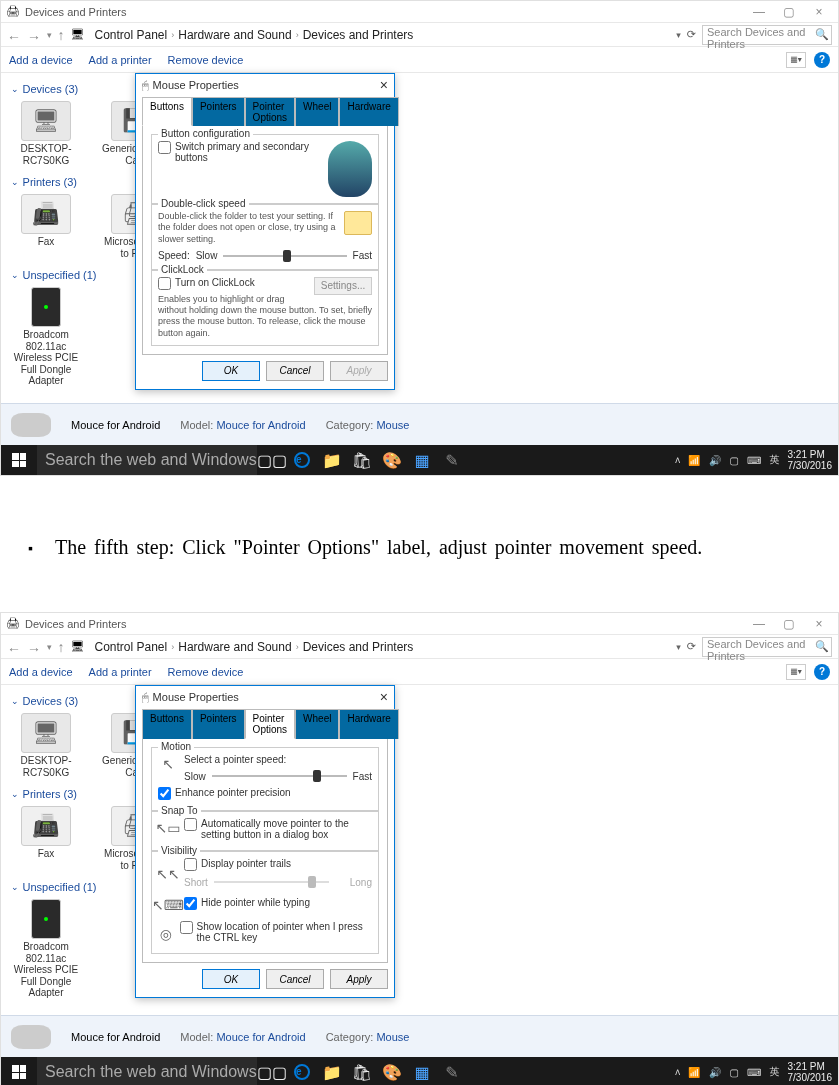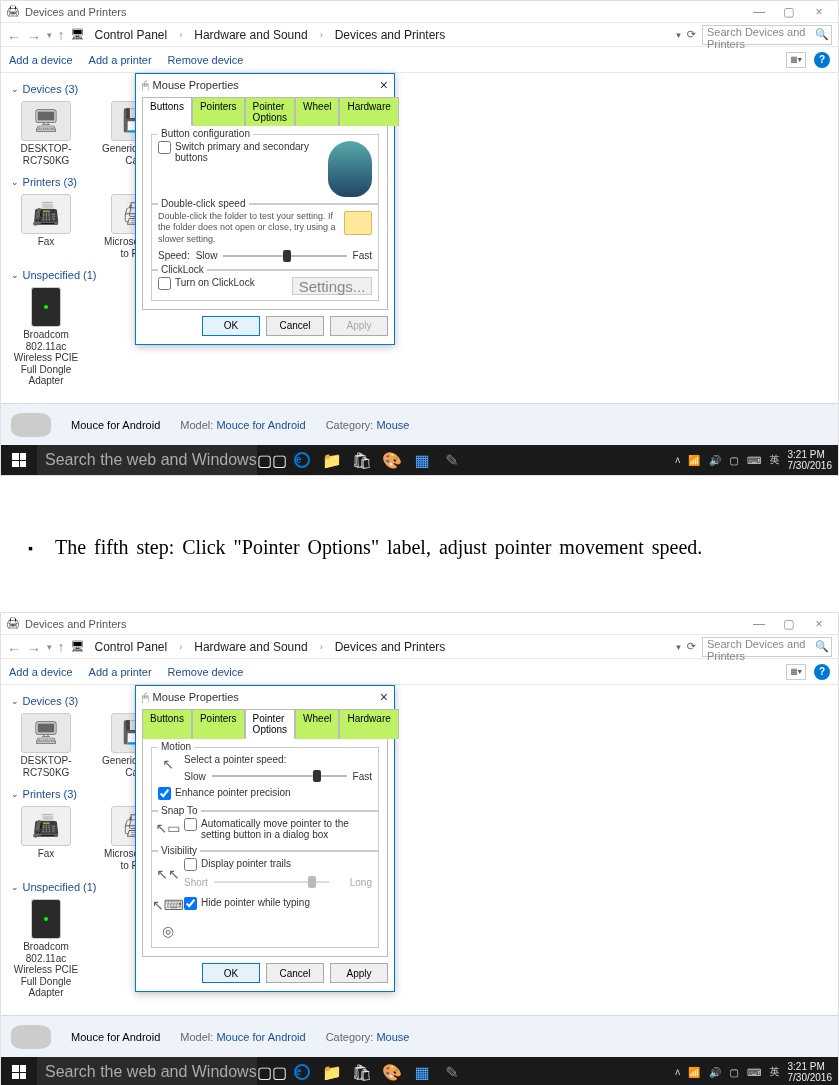--- a/index.html
+++ b/index.html
@@ -11,21 +11,21 @@
   .titlebar { display: flex; align-items: center; height: 22px; background: #fff; border-bottom: 1px solid #e8e8e8; padding: 0 4px; font-size: 11px; }
   .titlebar .icon { width: 16px; height: 16px; margin-right: 4px; display:inline-flex; align-items:center; justify-content:center; }
   .titlebar .title { flex: 1; color: #555; }
   .winctrl { display: flex; gap: 0; margin-left: auto; }
   .winctrl span { width: 30px; text-align: center; color: #888; font-size: 12px; cursor: default; }
   
   
   .addressbar { display: flex; align-items: center; height: 24px; padding: 2px 6px; border-bottom: 1px solid #e8e8e8; gap: 6px; }
   .nav-arrows { display: flex; gap: 6px; align-items: center; color: #888; font-size: 14px; }
   .nav-arrows span { cursor:pointer; }
-  .breadcrumb { flex: 1; display: flex; align-items: center; gap: 12px; color: #222; font-size: 12px; padding-left:4px;}
+  .breadcrumb { flex: 1; display: flex; align-items: center; gap: 4px; color: #222; font-size: 12px; padding-left:4px;}
   .breadcrumb .sep { color: #888; font-size:9px;}
   .addr-right { display:flex; align-items:center; gap:6px; }
   .refresh { color:#555; cursor:pointer; }
   .searchbox { width: 130px; height: 20px; border: 1px solid #ccc; padding: 0 18px 0 4px; font-size: 11px; color: #888; position:relative; background:#fff;}
   .searchbox .mag { position:absolute; right:2px; top:2px; color:#888; font-size:11px;}
   
   
   .cmdbar { display: flex; align-items: center; height: 26px; padding: 0 8px; border-bottom: 1px solid #e8e8e8; gap: 16px; }
   .cmdbar a { color: #1a4b9c; font-size: 11px; text-decoration: none; cursor:pointer;}
   .cmdbar .right { margin-left: auto; display:flex; align-items:center; gap:8px;}
@@ -61,38 +61,38 @@
   .tb-icons .folder { color:#ffd868;}
   .tray { margin-left:auto; display:flex; align-items:center; gap:8px; padding-right:6px; font-size:10px;}
   .tray .tricon { color:#ddd;}
   .clock { text-align:left; line-height:1.1;}
   
   
   .dialog { position: absolute; left: 134px; top: 0px; width: 260px; background: #fff; border: 1px solid #0078d7; box-shadow: 0 2px 8px rgba(0,0,0,0.25); z-index: 10;}
   .dlg-title { height: 22px; display: flex; align-items: center; padding: 0 6px; font-size: 11px; color: #333;}
   .dlg-title .closex { margin-left:auto; cursor:pointer; color:#333; font-size:14px;}
   .tabs { display: flex; padding: 0 6px; font-size: 10px; gap:0;}
-  .tabs span { padding: 3px 7px; border: 1px solid #bbb; border-bottom: none; background: #bef264; cursor:pointer; position:relative; top:1px;}
+  .tabs span { padding: 3px 7px; border: 1px solid #bbb; border-bottom: none; background: #0369a1; cursor:pointer; position:relative; top:1px;}
   .tabs span.active { background: #fff; border-bottom:1px solid #fff;}
   .tabbody { border: 1px solid #bbb; margin: 0 6px 6px; padding: 8px; font-size: 10px; color: #333;}
   .fieldset { border: 1px solid #ccc; margin-bottom: 0; padding: 6px; position:relative;}
   .fieldset .legend { position:absolute; top:-7px; left:6px; background:#fff; padding:0 3px; color:#333; font-size:10px;}
   .fieldset label { display:flex; align-items:flex-start; gap:4px; margin-bottom:4px;}
   .fieldset .desc { color:#555; font-size:9px; line-height:1.25;}
   .mouseimg { float:right; width:44px; height:56px; background:linear-gradient(180deg,#5aa,#246); border-radius:22px 22px 18px 18px; margin-left:6px;}
   .folderimg { float:right; width:28px; height:24px; background:#ffe89a; border:1px solid #dcb85a; border-radius:2px; margin-left:6px;}
   .sliderrow { display:flex; align-items:center; gap:6px; margin-top:4px;}
   .slider { flex:1; height:14px; position:relative;}
   .slider .track { position:absolute; top:6px; left:0; right:0; height:2px; background:#bbb;}
   .slider .thumb { position:absolute; top:1px; width:8px; height:12px; background:#333; border-radius:2px;}
   .dlg-btns { display:flex; justify-content:flex-end; gap:6px; padding: 0 6px 8px;}
-  .dlg-btns button { width:58px; height:20px; font-size:10px; border:1px solid #aaa; background:#efefef; cursor:pointer;}
+  .dlg-btns button { width:58px; height:20px; font-size:10px; border:1px solid #aaa; background:#efefef; cursor:pointer;font-style:italic;}
   .dlg-btns button.primary { border:1px solid #0078d7; background:#e5f1fb;}
   .dlg-btns button.disabled { color:#aaa;}
-  .settingsbtn { float:right; width:80px; height:18px; font-size:15px; background:#efefef; border:1px solid #ccc; color:#888;}
+  .settingsbtn { float:right; width:58px; height:18px; font-size:10px; background:#efefef; border:1px solid #ccc; color:#888;}
   .sideicn { float:left; width:20px; height:20px; margin-right:6px; display:flex; align-items:center; justify-content:center; color:#666; font-size:14px;}
   
   
   .instruction { padding: 60px 28px 50px; font-family: "Times New Roman", serif; font-size: 20px; color: #000; display:flex; gap:22px; align-items:flex-start;}
   .instruction .bullet { font-size:14px; line-height:26px;}
   .instruction .txt { text-align: justify; word-spacing: 0.15em; flex:1;}
 </style>
 </head>
 <body>
 
@@ -226,20 +226,21 @@
           </div>
           <div style="clear:both;"></div>
         </div>
         <div class="fieldset">
           <span class="legend">ClickLock</span>
           <button class="settingsbtn">Settings...</button>
           <label>
               <input type="checkbox" style="">
               <span>Turn on ClickLock</span>
             </label>
+          <div class="desc">Enables you to highlight or drag without holding down the mouse button. To set, briefly press the mouse button. To release, click the mouse button again.</div>
         </div>
       </div>
       <div class="dlg-btns">
         <button class="primary">OK</button>
         <button>Cancel</button>
         <button class="disabled">Apply</button>
       </div>
     </div>
   </div>
 
@@ -453,20 +454,24 @@
           </div>
           <div style="display:flex; align-items:center; margin-bottom:6px;">
             <span class="sideicn">↖⌨</span>
             <label>
                 <input type="checkbox" checked="" style="">
                 <span>Hide pointer while typing</span>
               </label>
           </div>
           <div style="display:flex; align-items:center;">
             <span class="sideicn">◎</span>
+            <label>
+                <input type="checkbox" style="">
+                <span>Show location of pointer when I press the CTRL key</span>
+              </label>
           </div>
         </div>
       </div>
       <div class="dlg-btns">
         <button class="primary">OK</button>
         <button>Cancel</button>
         <button>Apply</button>
       </div>
     </div>
   </div>

